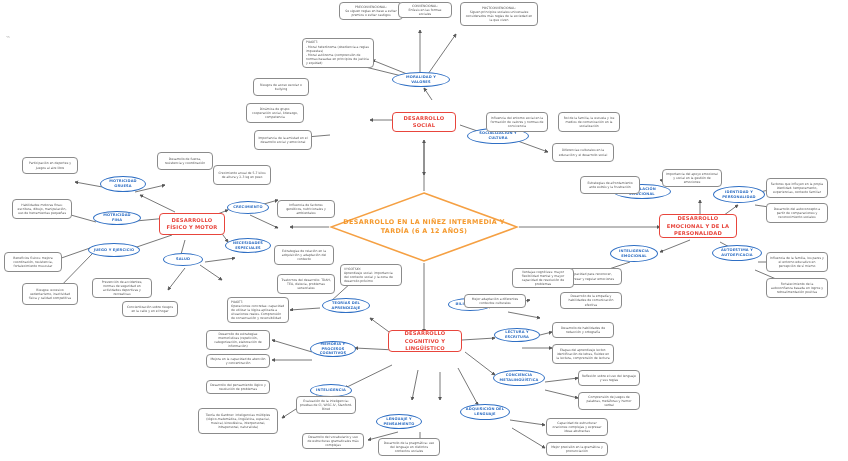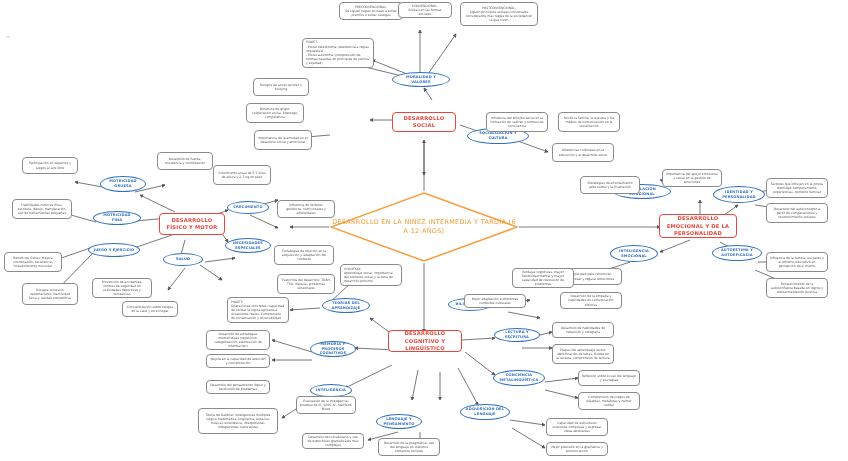--- a/index.html
+++ b/index.html
@@ -7,21 +7,21 @@
        font-family:"DejaVu Sans","Liberation Sans",sans-serif;}
   #canvas{position:absolute;inset:0;width:848px;height:461px;}
   svg.links{position:absolute;left:0;top:0;width:848px;height:461px;pointer-events:none;}
 
   .node{position:absolute;box-sizing:border-box;display:flex;align-items:center;
         justify-content:center;text-align:center;}
 
   
   .center{width:190px;height:72px;background:#ffffff;border:1.6px solid #f5a043;
           transform:rotate(0deg);}
-  .center .dtext{position:relative;z-index:3;color:#f59a2e;font-weight:normal;
+  .center .dtext{position:relative;z-index:3;color:#f59a2e;font-weight:bold;
                  font-size:6.4px;line-height:1.45;letter-spacing:.35px;}
   .diamond-shape{position:absolute;left:0;top:0;width:100%;height:100%;}
 
   
   .main{border:1.3px solid #e8453c;border-radius:4px;background:#ffffff;
         color:#e8453c;font-weight:bold;font-size:5.2px;line-height:1.35;
         padding:3px 4px;letter-spacing:.2px;}
 
   
   .sub{border:1.2px solid #2f6fc4;border-radius:50%;background:#ffffff;

